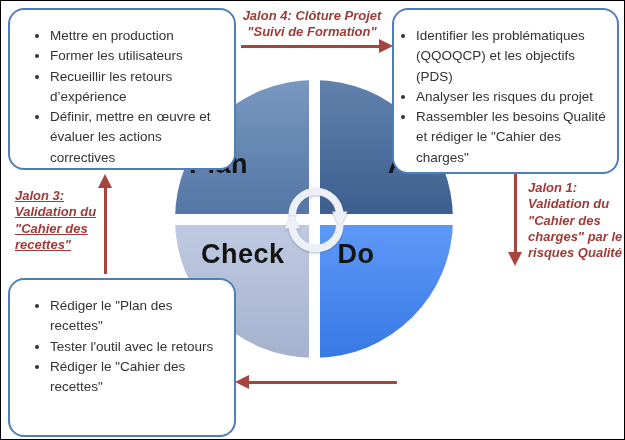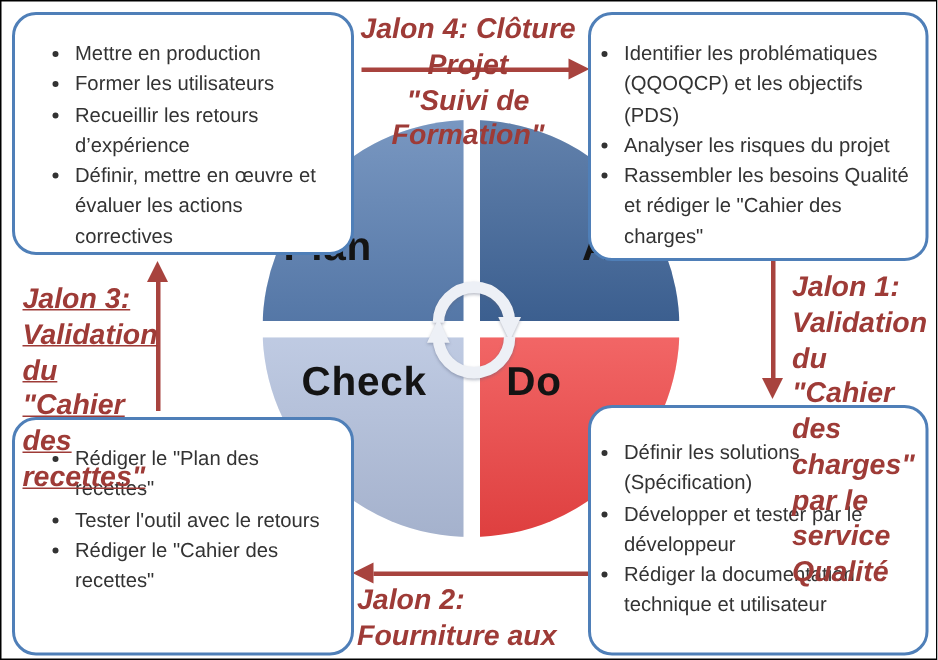--- a/index.html
+++ b/index.html
@@ -59,21 +59,21 @@
   .j2-head { left: 234px; top: 374px; border-top: 7px solid transparent;
              border-bottom: 7px solid transparent; border-right: 14px solid #a8433e; }
   .j2-line { left: 248px; top: 380px; width: 148px; height: 3px; }
   .j3-head { left: 97px;  top: 173px; border-left: 7px solid transparent;
              border-right: 7px solid transparent; border-bottom: 14px solid #a8433e; }
   .j3-line { left: 103px; top: 187px; width: 3px; height: 86px; }
 
   
   .mlabel {
     position: absolute; color: #9e3b37; font-weight: bold; font-style: italic;
-    font-size: 19px; line-height: 1.25; white-space: pre-line; z-index: 5;
+    font-size: 13px; line-height: 1.25; white-space: pre-line; z-index: 5;
   }
   .j4-label { left: 233px; top: 7px;   width: 156px; text-align: center; }
   .j1-label { left: 527px; top: 179px; width: 97px; }
   .j3-label { left: 14px;  top: 187px; width: 95px; text-decoration: underline; }
   .j2-label { left: 237px; top: 388px; width: 170px; }
 </style>
 </head>
 <body>
 
 <div class="frame">
@@ -84,21 +84,21 @@
       <div class="quad-label plan">Plan</div>
     </div>
     <div class="quad" style="background-color: rgb(64, 102, 154);">
       <div class="quad-shade"></div>
       <div class="quad-label act">Act</div>
     </div>
     <div class="quad" style="background-color: rgb(177, 191, 220);">
       <div class="quad-shade"></div>
       <div class="quad-label check">Check</div>
     </div>
-    <div class="quad" style="background-color: #ef4444;">
+    <div class="quad" style="background-color: #3b82f6;">
       <div class="quad-shade"></div>
       <div class="quad-label do">Do</div>
     </div>
   </div>
 
   <svg class="cycle-icon" viewBox="0 0 76 80">
     <path d="M 13 36 A 25 25 0 1 1 63 36" fill="none" stroke="#edf0f6" stroke-width="8"></path>
     <polygon points="55,32 71,32 63,49" fill="#edf0f6"></polygon>
     <path d="M 63 46 A 25 25 0 1 1 13 46" fill="none" stroke="#edf0f6" stroke-width="8"></path>
     <polygon points="5,50 21,50 13,33" fill="#edf0f6"></polygon>
@@ -119,44 +119,35 @@
         <li>Définir, mettre en œuvre et évaluer les actions correctives</li>
       </ul>
   </div>
   <div class="note note-check">
     <ul>
         <li>Rédiger le "Plan des recettes"</li>
         <li>Tester l'outil avec le retours</li>
         <li>Rédiger le "Cahier des recettes"</li>
       </ul>
   </div>
-  <div class="note note-do">
-    <ul>
-        <li>Définir les solutions (Spécification)</li>
-        <li>Développer et tester par le développeur</li>
-        <li>Rédiger la documentation technique et utilisateur</li>
-      </ul>
-  </div>
 
   <div class="mline j4-line"></div>
   <div class="mhead j4-head"></div>
   <div class="mline j1-line"></div>
   <div class="mhead j1-head"></div>
   <div class="mhead j2-head"></div>
   <div class="mline j2-line"></div>
   <div class="mhead j3-head"></div>
   <div class="mline j3-line"></div>
 
   <div class="mlabel j4-label">Jalon 4: Clôture Projet
 "Suivi de Formation"</div>
   <div class="mlabel j1-label">Jalon 1:
 Validation du
 "Cahier des
 charges" par le
-service Qualité</div>
+risques Qualité</div>
   <div class="mlabel j3-label">Jalon 3:
 Validation du
 "Cahier des
 recettes"</div>
-  <div class="mlabel j2-label">Jalon 2: Fourniture aux
-clients des livrables</div>
 
 </div>
 
 </body></html>

